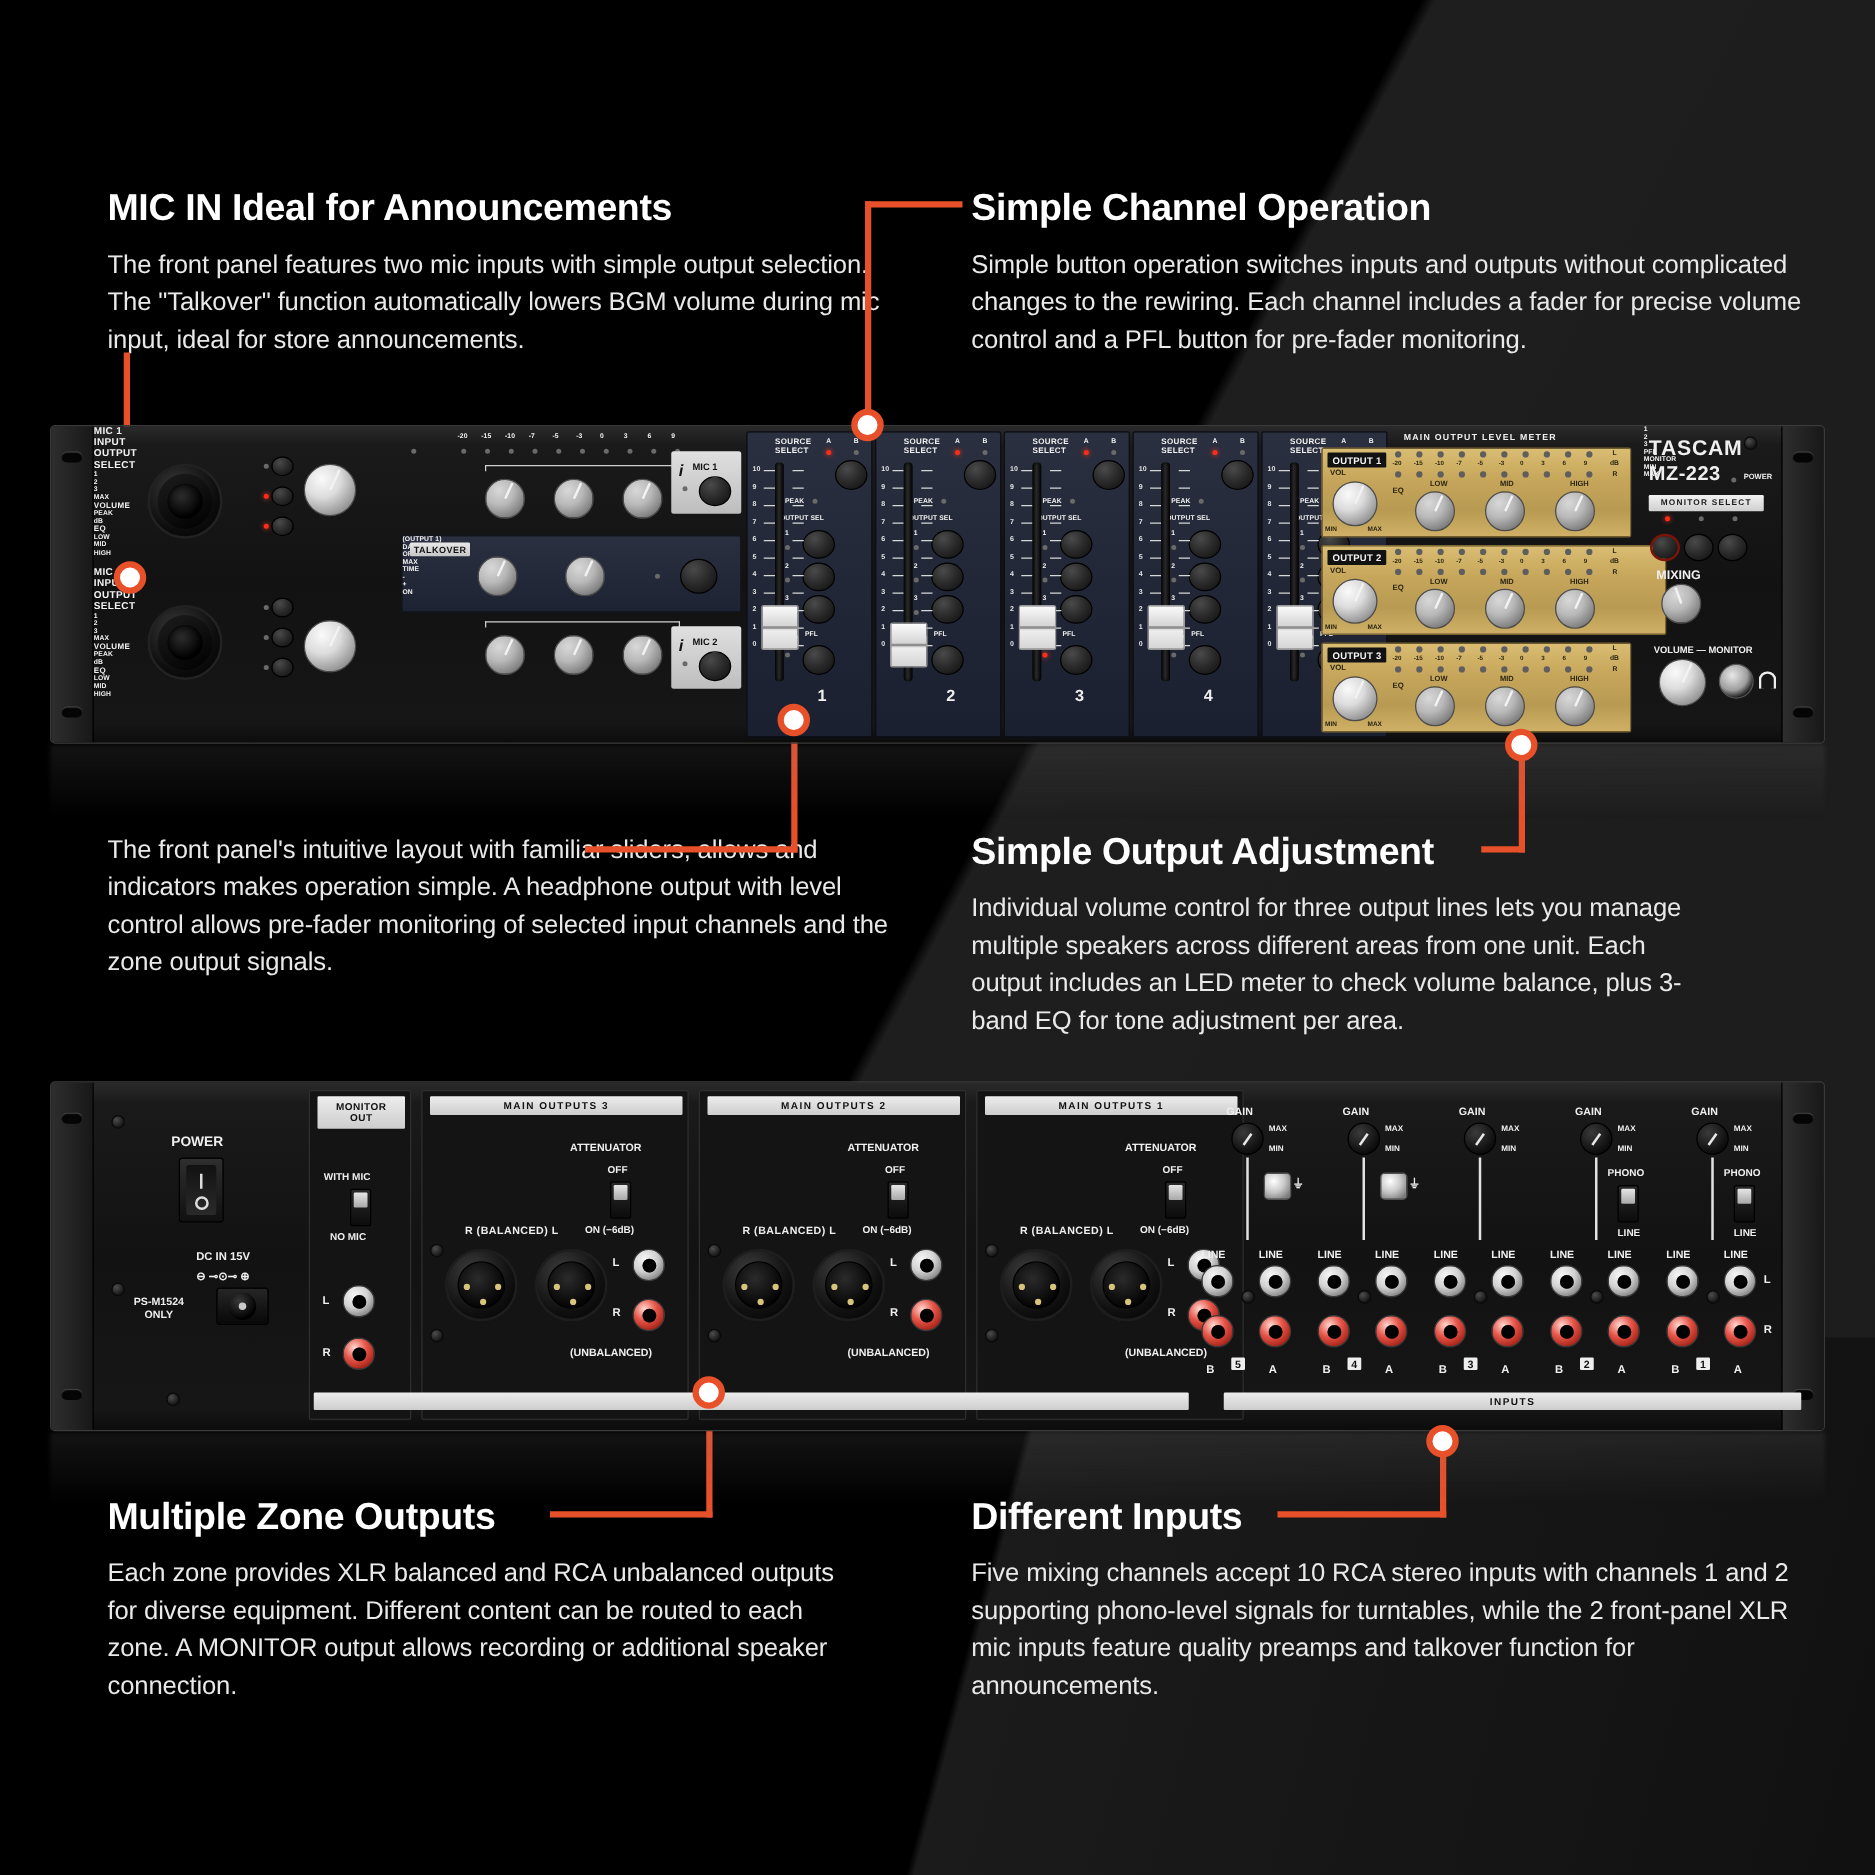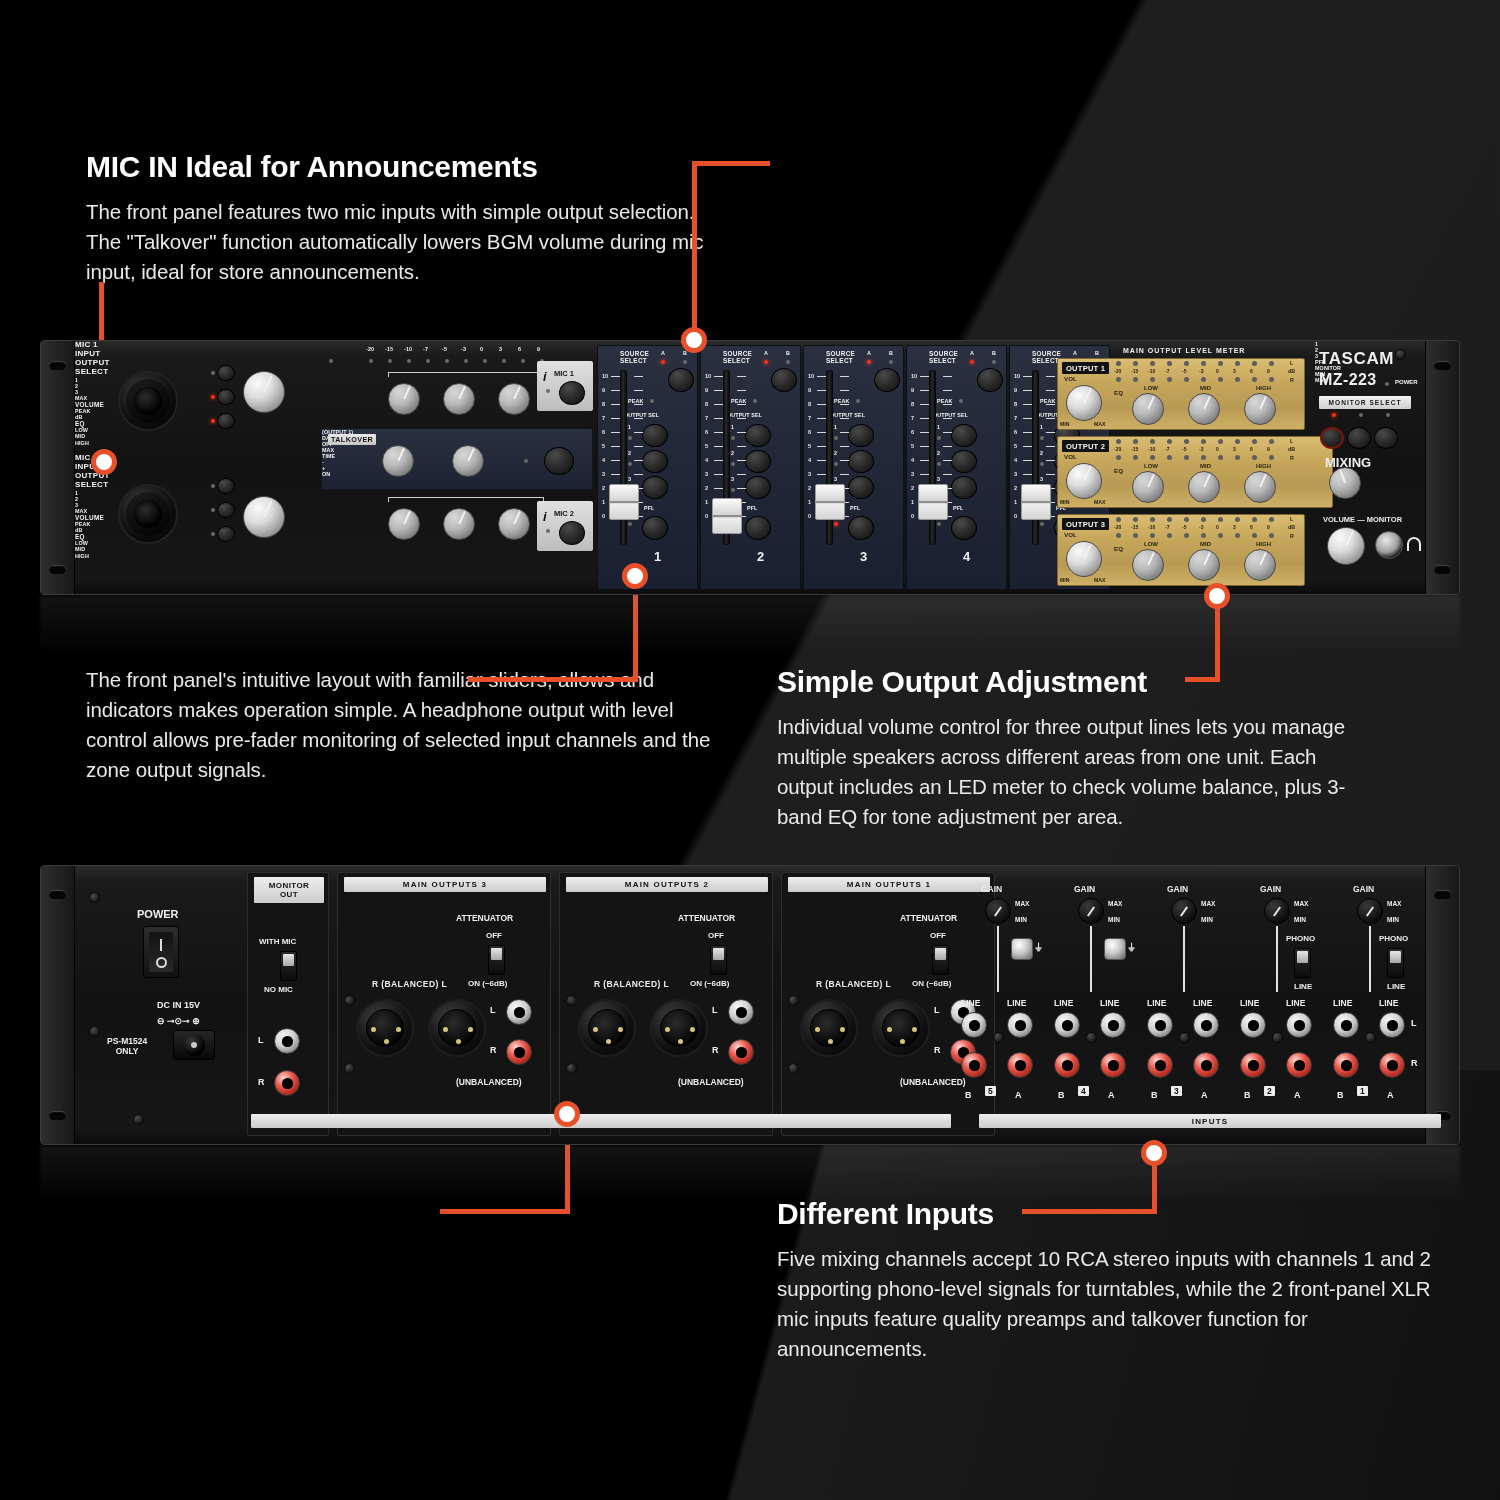--- a/index.html
+++ b/index.html
@@ -223,26 +223,34 @@
 
 <div class="bg-diag"></div>
 <div class="bg-diag2"></div>
 
 <div class="canvas">
 
   <div class="callout c-tl">
     <h2>MIC IN Ideal for Announcements</h2>
     <p>The front panel features two mic inputs with simple output selection. The "Talkover" function automatically lowers BGM volume during mic input, ideal for store announcements.</p>
   </div>
+  <div class="callout c-tr">
+    <h2>Simple Channel Operation</h2>
+    <p>Simple button operation switches inputs and outputs without complicated changes to the rewiring. Each channel includes a fader for precise volume control and a PFL button for pre-fader monitoring.</p>
+  </div>
   <div class="callout c-ml">
     <p>The front panel's intuitive layout with familiar sliders, allows and indicators makes operation simple. A headphone output with level control allows pre-fader monitoring of selected input channels and the zone output signals.</p>
   </div>
   <div class="callout c-mr">
     <h2>Simple Output Adjustment</h2>
     <p>Individual volume control for three output lines lets you manage multiple speakers across different areas from one unit. Each output includes an LED meter to check volume balance, plus 3-band EQ for tone adjustment per area.</p>
+  </div>
+  <div class="callout c-bl">
+    <h2>Multiple Zone Outputs</h2>
+    <p>Each zone provides XLR balanced and RCA unbalanced outputs for diverse equipment. Different content can be routed to each zone. A MONITOR output allows recording or additional speaker connection.</p>
   </div>
   <div class="callout c-br">
     <h2>Different Inputs</h2>
     <p>Five mixing channels accept 10 RCA stereo inputs with channels 1 and 2 supporting phono-level signals for turntables, while the 2 front-panel XLR mic inputs feature quality preamps and talkover function for announcements.</p>
   </div>
 
   <div class="lead" style="left:99px;top:282px;width:5px;height:180px;"></div>
   <div class="dot" style="left:91px;top:449px;"></div>
 
   <div class="lead" style="left:692px;top:161px;width:78px;height:5px;"></div>
@@ -938,21 +946,21 @@
         <div class="led on" style="left:17px;top:72px;"></div>
         <div class="led dim" style="left:44px;top:72px;"></div>
         <div class="led dim" style="left:71px;top:72px;"></div>
         <div class="lab xs" style="left:9px;top:78px;">1</div>
         <div class="lab xs" style="left:36px;top:78px;">2</div>
         <div class="lab xs" style="left:63px;top:78px;">3</div>
         <div class="btn" style="left:5px;top:86px;width:24px;height:22px;border:2px solid #7a1408;"></div>
         <div class="btn" style="left:32px;top:86px;width:24px;height:22px;"></div>
         <div class="btn" style="left:59px;top:86px;width:24px;height:22px;"></div>
 
-        <div class="txt-c" style="left:10px;top:114px;font-size:13px;">MIXING</div>
+        <div class="txt-c" style="left:10px;top:114px;font-size:10px;">MIXING</div>
         <div class="knob dk" style="left:14px;top:126px;width:32px;height:32px;">
             <div class="ptr" style="transform:translate(-50%,0) rotate(160deg);"></div>
           </div>
         <div class="lab xs" style="left:6px;top:158px;">PFL</div>
         <div class="lab xs" style="left:34px;top:158px;">MONITOR</div>
 
         <div class="txt-c" style="left:8px;top:174px;font-size:7.5px;">
           <span>VOLUME</span> — <span>MONITOR</span>
         </div>
         <div class="knob" style="left:12px;top:186px;width:38px;height:38px;">

